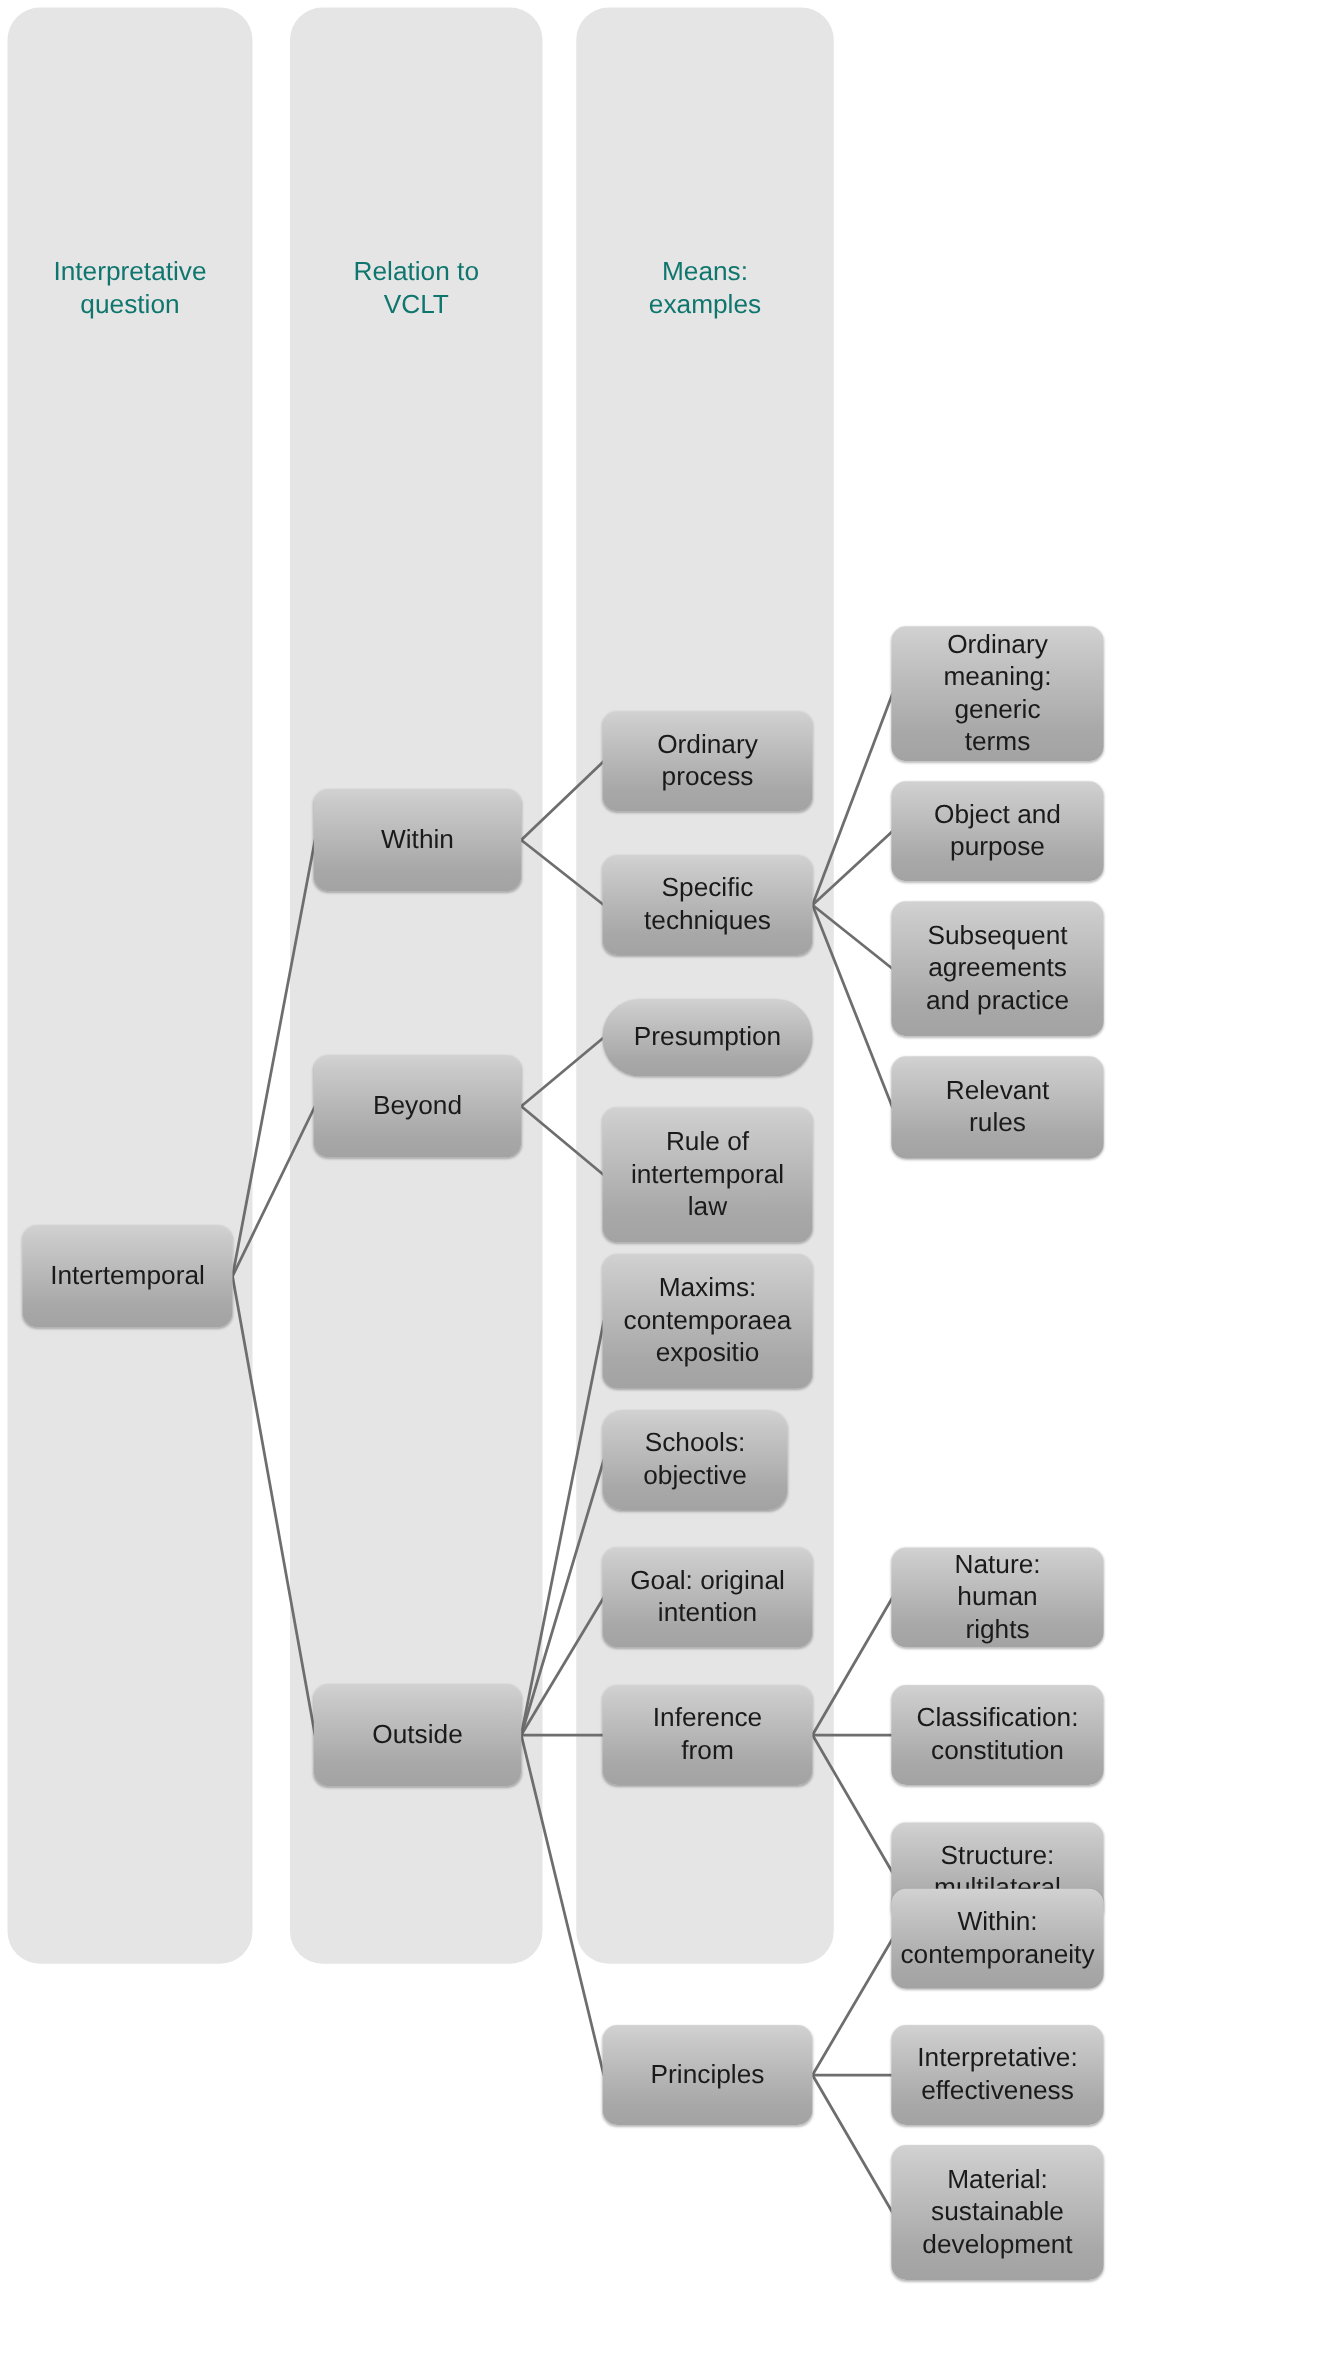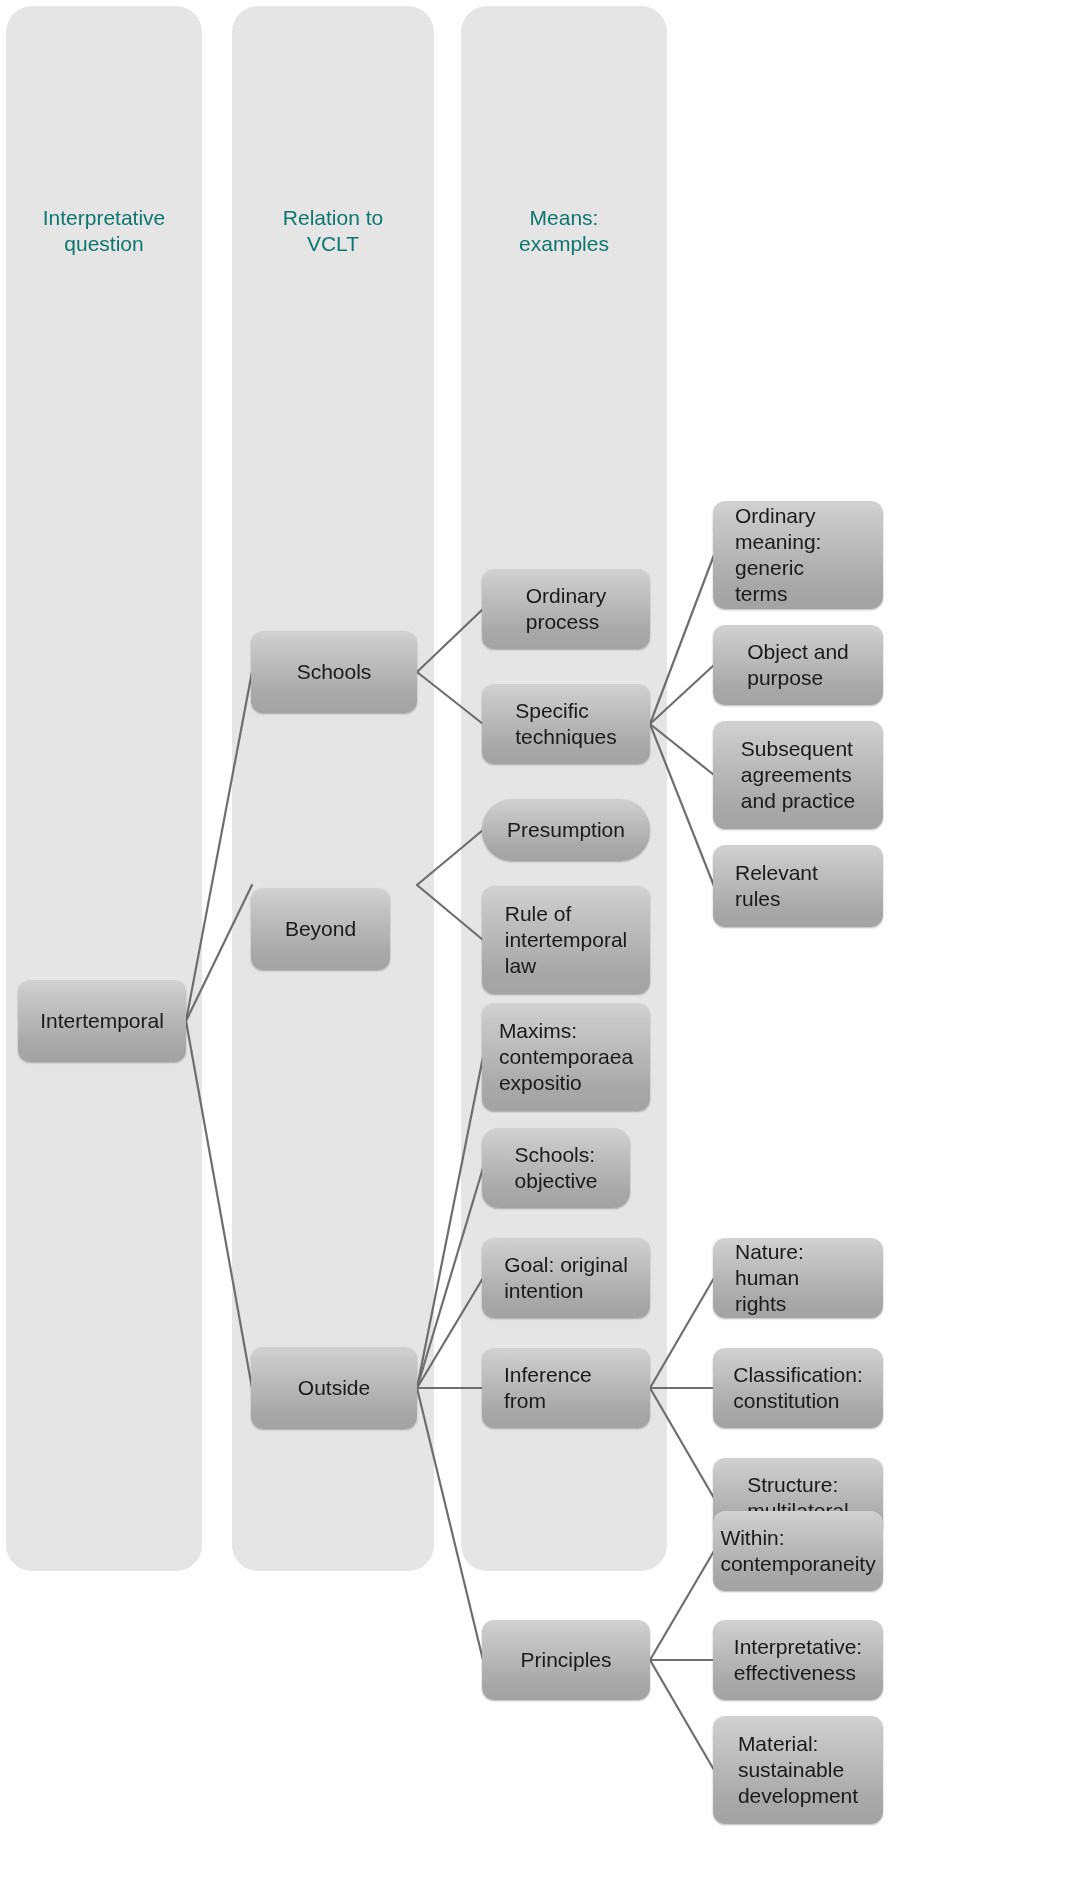--- a/index.html
+++ b/index.html
@@ -14,21 +14,21 @@
 
   
   #links{position:absolute;left:0;top:0;width:1067px;height:1887px;
          pointer-events:none;}
 
   
   .node{position:absolute;border-radius:12px;
         background:linear-gradient(to bottom,#d2d2d2 0%,#c9c9c9 14%,#b4b4b4 55%,#a8a8a8 78%,#a3a3a3 100%);
         box-shadow:0 1px 2px rgba(0,0,0,.28);
         display:flex;align-items:center;justify-content:center;
-        color:#1a1a1a;font-size:21px;line-height:26px;
+        text-align:center;color:#1a1a1a;font-size:21px;line-height:26px;
         white-space:pre-line;box-sizing:border-box;padding:2px 22px;}
 </style>
 </head>
 <body>
 
 <div id="stage">
 
   <div class="lane" style="left:6px;top:6px;width:196px;height:1565px;"></div>
   <div class="lane" style="left:232px;top:6px;width:202px;height:1565px;"></div>
   <div class="lane" style="left:461px;top:6px;width:206px;height:1565px;"></div>
@@ -69,22 +69,22 @@
       <path d="M650,1388 L714,1498"></path>
 
       <path d="M650,1660 L714,1551"></path>
       <path d="M650,1660 L714,1660"></path>
       <path d="M650,1660 L714,1770"></path>
     </g>
   </svg>
 
   <div class="node" style="left:18px;top:980px;width:168px;height:82px;">Intertemporal</div>
 
-  <div class="node" style="left:251px;top:631px;width:166px;height:82px;">Schools</div>
-  <div class="node" style="left:251px;top:888px;width:139px;height:82px;">Beyond</div>
+  <div class="node" style="left:251px;top:631px;width:166px;height:82px;">Within</div>
+  <div class="node" style="left:251px;top:844px;width:166px;height:82px;">Beyond</div>
   <div class="node" style="left:251px;top:1347px;width:166px;height:82px;">Outside</div>
 
   <div class="node" style="left:482px;top:569px;width:168px;height:80px;">Ordinary
 process</div>
   <div class="node" style="left:482px;top:684px;width:168px;height:80px;">Specific
 techniques</div>
   <div class="node" style="left:482px;top:799px;width:168px;height:62px;border-radius:30px;">Presumption</div>
   <div class="node" style="left:482px;top:886px;width:168px;height:108px;">Rule of
 intertemporal
 law</div>

